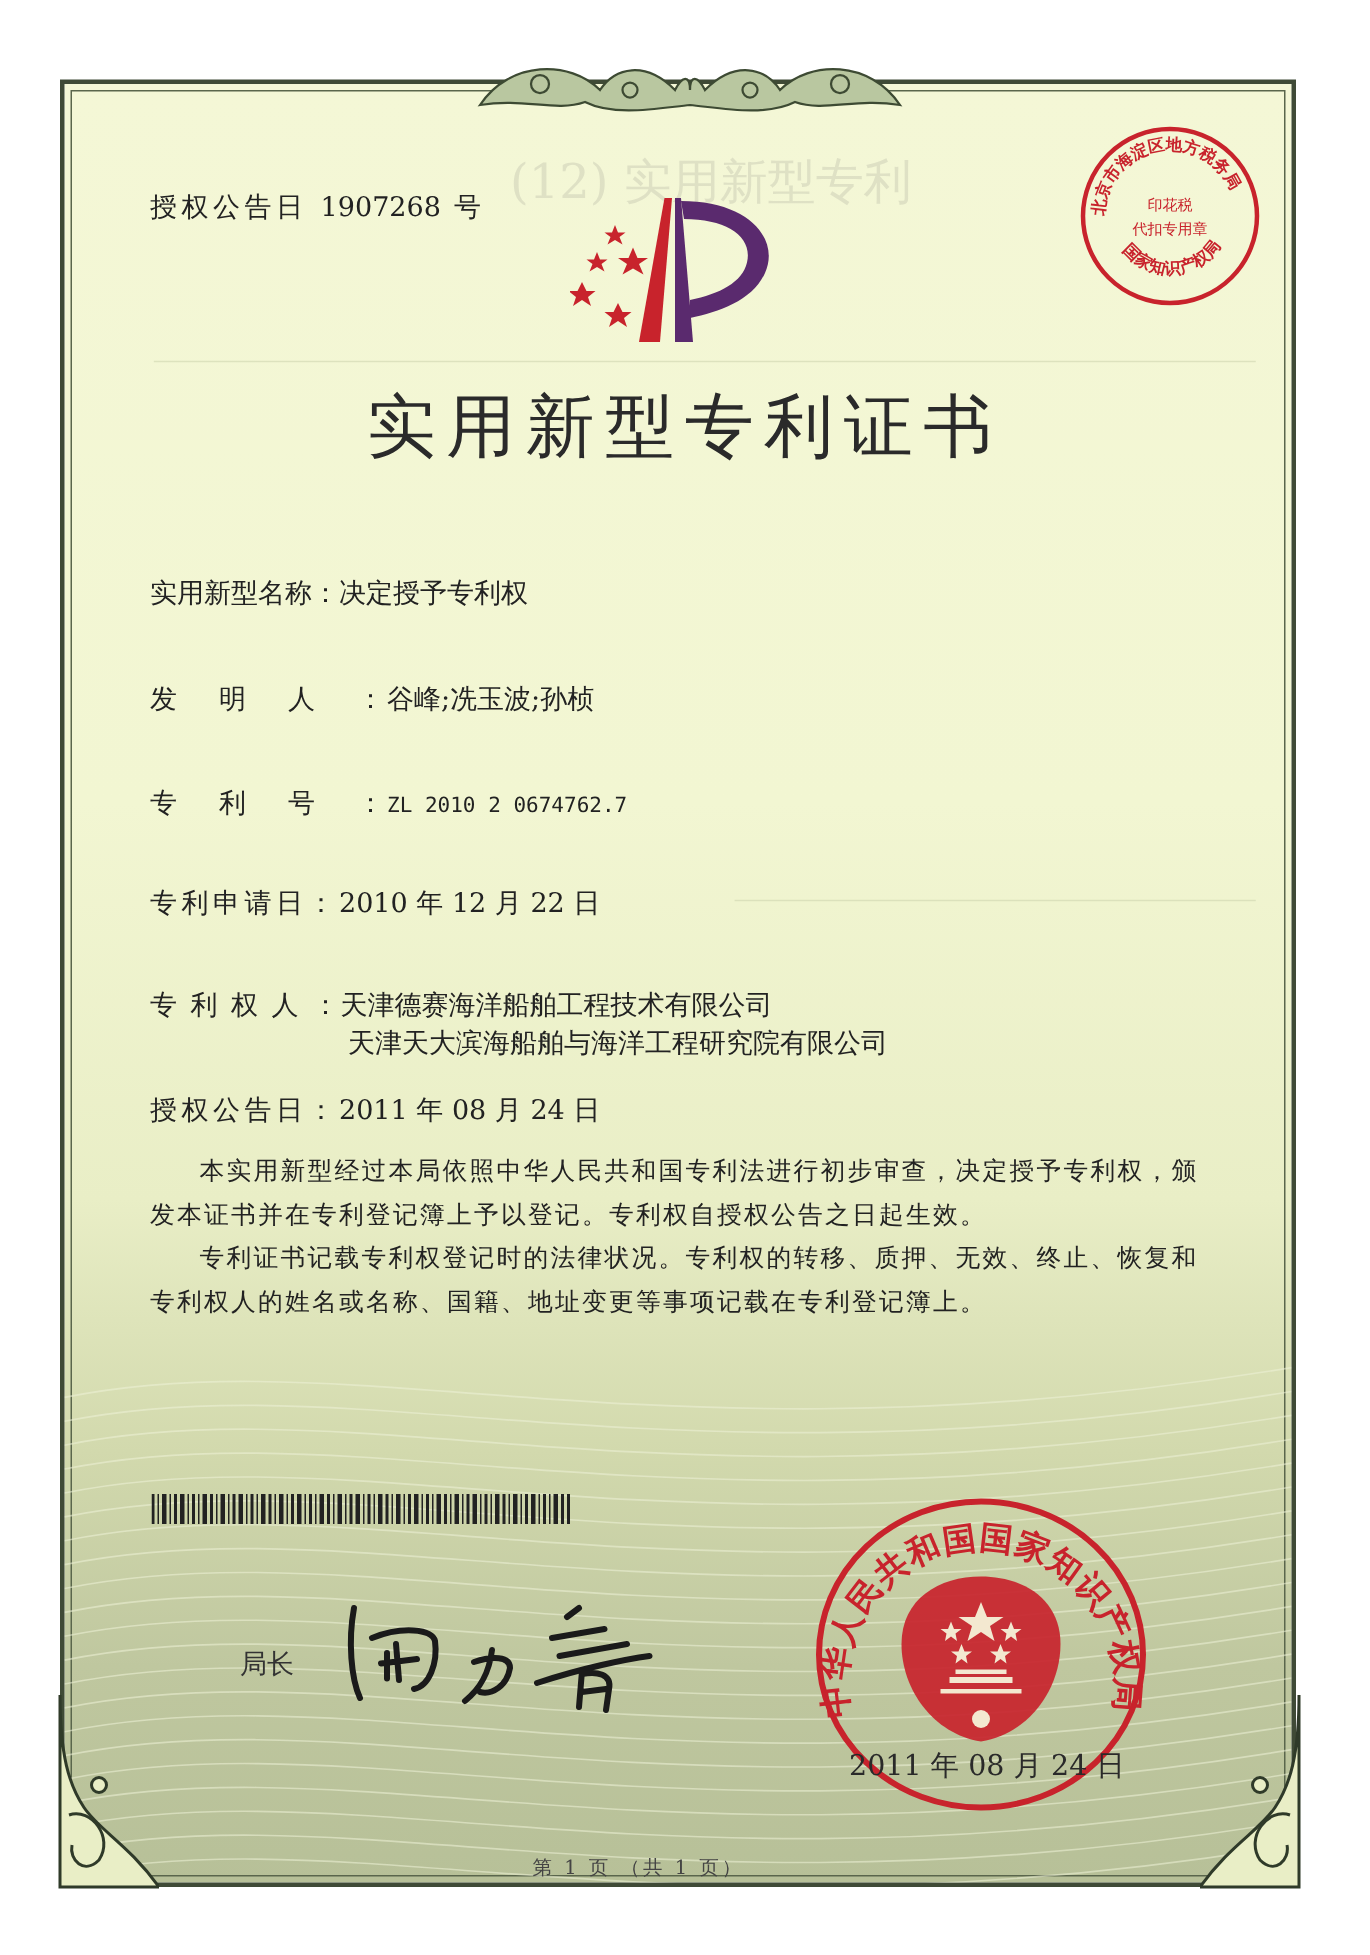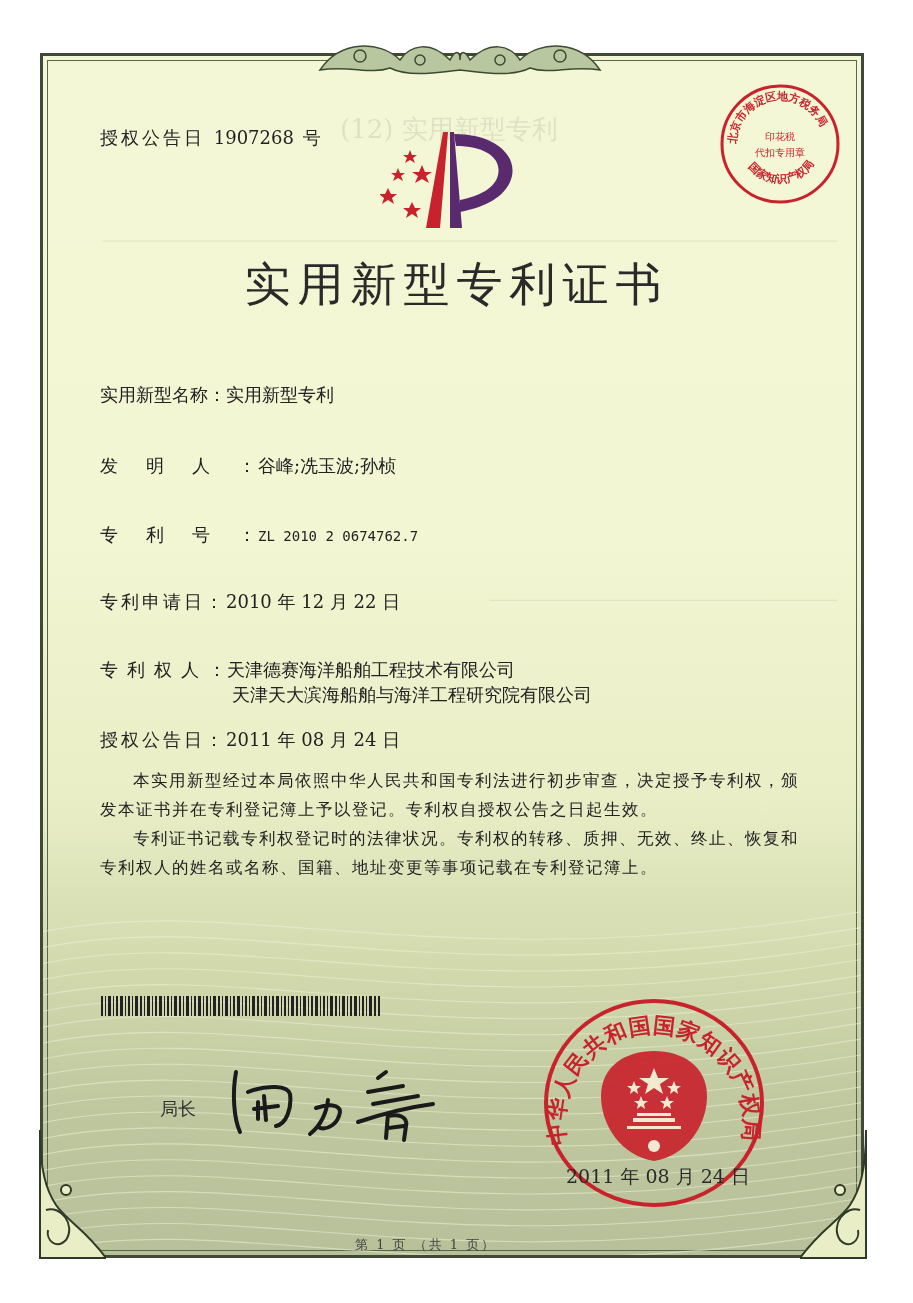--- a/index.html
+++ b/index.html
@@ -83,21 +83,21 @@
       <path d="M0 1200 C200 1160 400 1250 824 1180"></path>
     </g>
 
     <g stroke="#cfd5b0" stroke-width="1" opacity="0.6">
       <line x1="60" y1="186" x2="800" y2="186"></line>
       <line x1="450" y1="547" x2="800" y2="547"></line>
     </g>
   </svg>
 </div>
 
-<div class="abs ghost" style="left:340px;top:112px;font-size:26px;color:rgba(130,130,120,0.18);">(12) 实用新型专利</div>
+<div class="abs ghost" style="left:340px;top:100px;font-size:32px;color:rgba(130,130,120,0.18);">(12) 实用新型专利</div>
 
 <svg class="ornament-top" viewBox="0 0 320 52">
   <g fill="#b9c7a0" stroke="#3d4a33" stroke-width="1.5">
     <path d="M20 40 C40 10 80 10 100 30 C110 15 130 10 150 30 C155 20 160 20 160 30 C160 20 165 20 170 30 C190 10 210 15 220 30 C240 10 280 10 300 40 C270 35 250 45 230 38 C210 48 180 42 160 40 C140 42 110 48 90 38 C70 45 50 35 20 40 Z"></path>
     <circle cx="60" cy="26" r="6"></circle>
       <circle cx="260" cy="26" r="6"></circle>
     <circle cx="120" cy="30" r="5"></circle>
       <circle cx="200" cy="30" r="5"></circle>
   </g>
 </svg>
@@ -134,21 +134,21 @@
   </g>
   <g fill="#5a2a6e">
     <polygon points="70,12 74,12 82,108 70,108"></polygon>
     <path d="M74 14 C120 14 140 40 130 62 C122 80 100 88 80 92 L80 80 C100 76 115 68 118 55 C122 38 105 26 76 26 Z"></path>
   </g>
 </svg>
 
 <div class="abs title">实用新型专利证书</div>
 
 <div class="abs field" style="left:100px;top:383px;">
-  <span>实用新型名称：</span><span>实用新型专利</span>
+  <span>实用新型名称：</span><span>决定授予专利权</span>
 </div>
 
 <div class="abs field" style="left:100px;top:454px;">
   <span class="spaced">发明人：</span><span style="margin-left:-26px">谷峰;冼玉波;孙桢</span>
 </div>
 
 <div class="abs field" style="left:100px;top:523px;">
   <span class="spaced">专利号：</span><span style="margin-left:-26px;font-family:'DejaVu Sans Mono','Liberation Mono',monospace;font-size:14px;">ZL 2010 2 0674762.7</span>
 </div>
 

